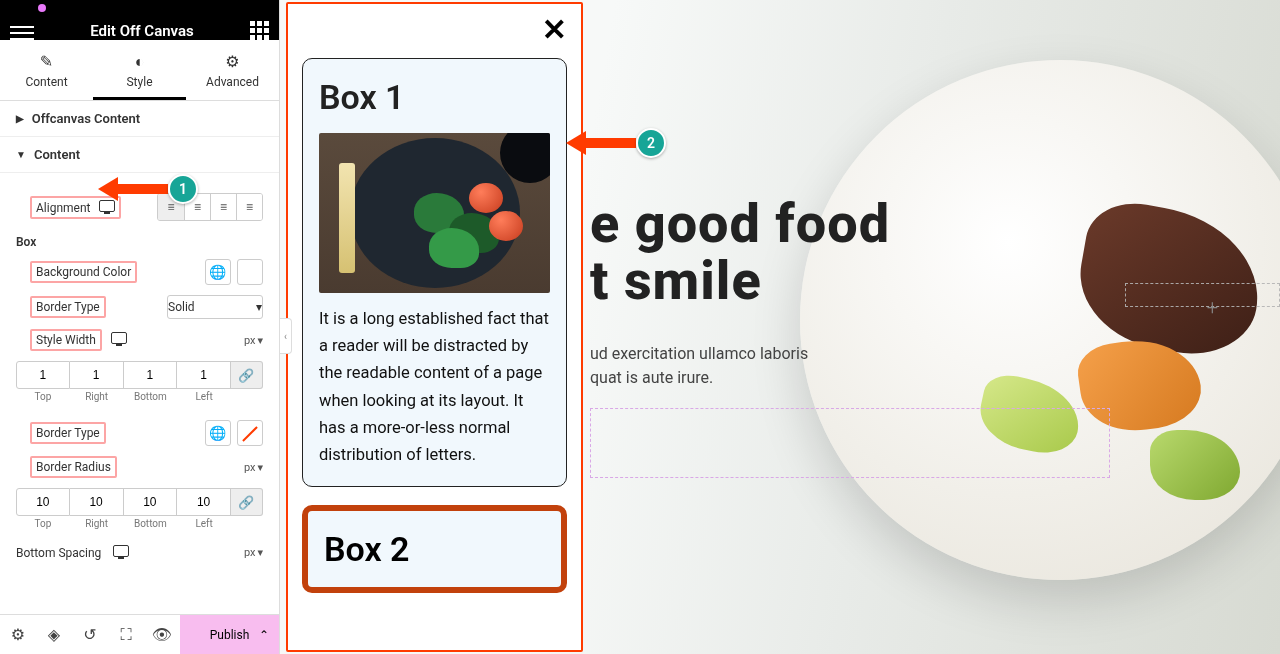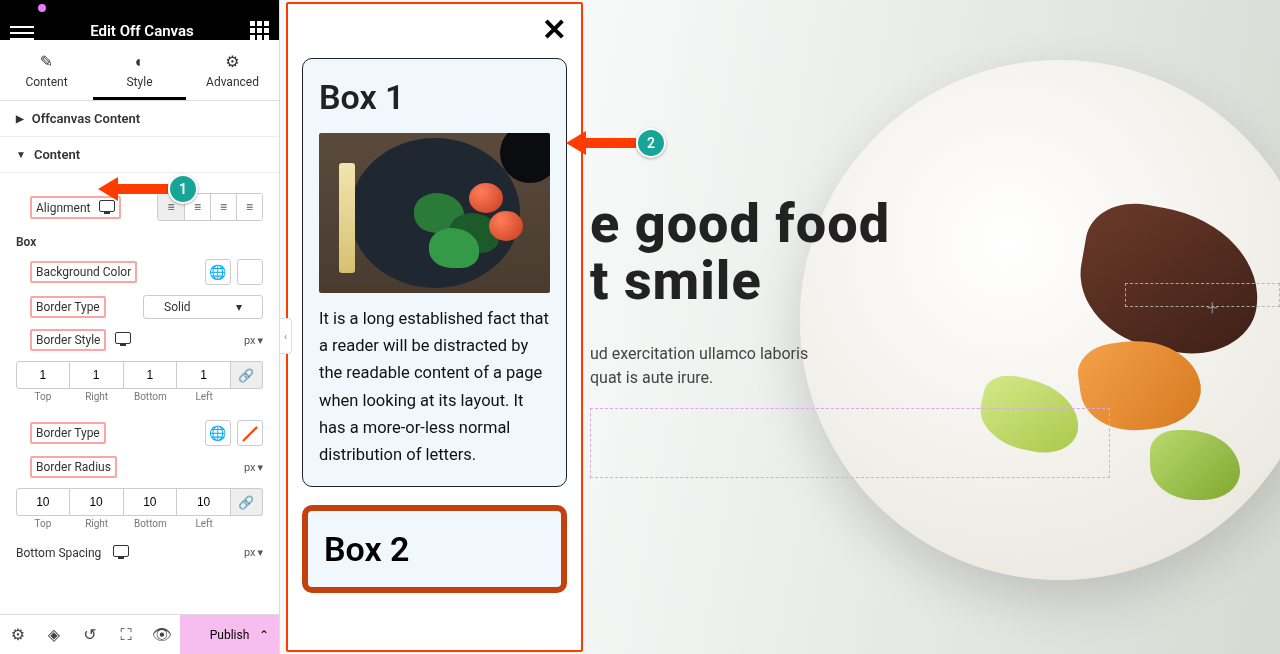--- a/index.html
+++ b/index.html
@@ -35,21 +35,21 @@
   .align-btns button:first-child{border-left:none; background:#eee;}
   
   .subheading { font-size:12px; font-weight:600; color:#333; margin: 14px 0 8px;}
   
   .color-ctrl { display:flex; align-items:center; gap:6px;}
   .globe { width:26px; height:26px; border:1px solid #ccc; border-radius:3px; display:flex; align-items:center; justify-content:center; font-size:14px; color:#666; cursor:pointer;}
   .swatch { width:26px; height:26px; border:1px solid #ccc; border-radius:3px; cursor:pointer;}
   .swatch.strike { position:relative;}
   .swatch.strike::after{content:''; position:absolute; left:2px; right:2px; top:50%; height:2px; background:#ff3b00; transform:rotate(-45deg);}
   
-  .select { display:flex; align-items:center; justify-content:space-between; border:1px solid #ccc; border-radius:3px; padding:4px 20px; width:120px; font-size:12px; cursor:pointer;}
+  .select { display:flex; align-items:center; justify-content:space-between; border:1px solid #ccc; border-radius:3px; padding:4px 0; width:96px; font-size:12px; cursor:pointer;}
   
   .unit { font-size:11px; color:#555; display:flex; align-items:center; gap:2px;}
   
   .quad { display:flex; gap:0; margin-top:6px; }
   .quad .cell { flex:1; text-align:center;}
   .quad input { width:100%; height:28px; border:1px solid #ccc; border-radius:3px 0 0 3px; text-align:center; font-size:12px;}
   .quad .cell + .cell input { border-radius:0; border-left:none;}
   .quad .link { width:32px; height:28px; border:1px solid #ccc; border-left:none; border-radius:0 3px 3px 0; background:#eee; display:flex; align-items:center; justify-content:center; font-size:13px; cursor:pointer;}
   .quad .lbl { font-size:10px; color:#777; margin-top:2px;}
   
@@ -217,21 +217,21 @@
 
       <div class="control-row">
         <span class="hl">Border Type</span>
         <div class="select">
           <span>Solid</span>
           <span>▾</span>
         </div>
       </div>
 
       <div class="control-row">
-        <span><span class="hl">Border Style</span> <span class="device"></span></span>
+        <span><span class="hl">Style Width</span> <span class="device"></span></span>
         <span class="unit"><span>px</span> ▾</span>
       </div>
       <div class="quad">
         <div class="cell"><input value="1" style=""><div class="lbl">Top</div></div>
         <div class="cell"><input value="1" style=""><div class="lbl">Right</div></div>
         <div class="cell"><input value="1" style=""><div class="lbl">Bottom</div></div>
         <div class="cell"><input value="1" style=""><div class="lbl">Left</div></div>
         <div class="link">🔗</div>
       </div>
 

